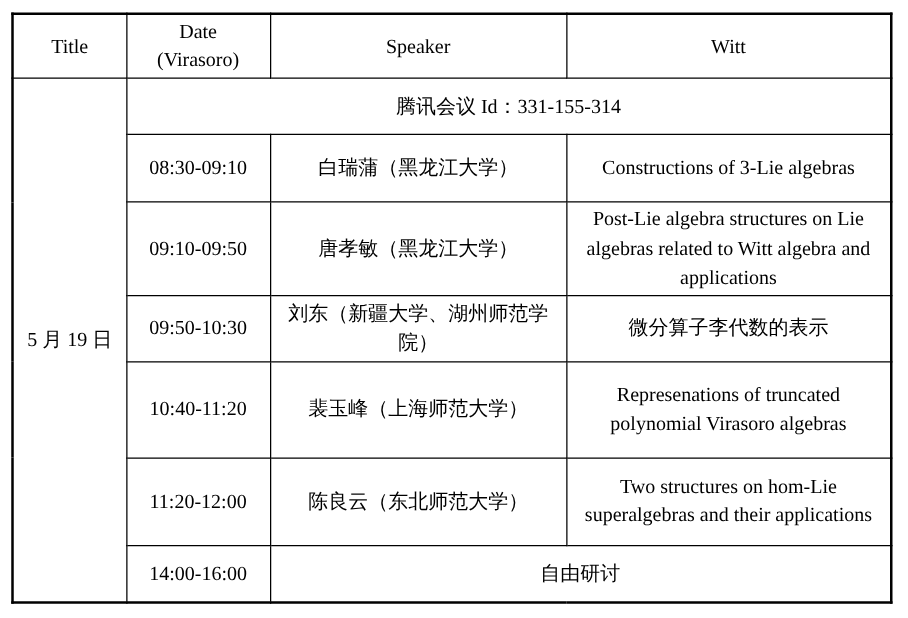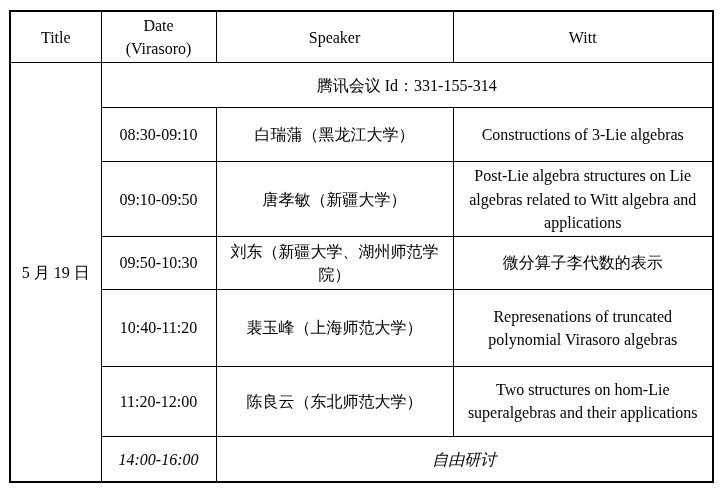--- a/index.html
+++ b/index.html
@@ -66,36 +66,36 @@
       <td class="date-cell" rowspan="7">5 月 19 日</td>
       <td class="banner-cell" colspan="3">腾讯会议 Id：331-155-314</td>
     </tr>
     <tr style="height:54px;font-family:Liberation Serif, serif;">
       <td>08:30-09:10</td>
       <td>白瑞蒲（黑龙江大学）</td>
       <td>Constructions of 3-Lie algebras</td>
     </tr>
     <tr style="height:74px;">
       <td>09:10-09:50</td>
-      <td>唐孝敏（新疆大学）</td>
+      <td>唐孝敏（黑龙江大学）</td>
       <td>Post-Lie algebra structures on Lie algebras related to Witt algebra and applications</td>
     </tr>
     <tr style="height:53px;">
       <td>09:50-10:30</td>
       <td>刘东（新疆大学、湖州师范学院）</td>
       <td>微分算子李代数的表示</td>
     </tr>
     <tr style="height:77px;margin-top:13px;">
       <td>10:40-11:20</td>
       <td>裴玉峰（上海师范大学）</td>
       <td>Represenations of truncated polynomial Virasoro algebras</td>
     </tr>
     <tr style="height:70px;padding-left:44px;">
       <td>11:20-12:00</td>
       <td>陈良云（东北师范大学）</td>
       <td>Two structures on hom-Lie superalgebras and their applications</td>
     </tr>
-    <tr style="height:46px;font-style:italic;">
+    <tr style="height:46px;">
       <td>14:00-16:00</td>
       <td colspan="2">自由研讨</td>
     </tr>
   </tbody>
 </table>
 
 </body></html>

